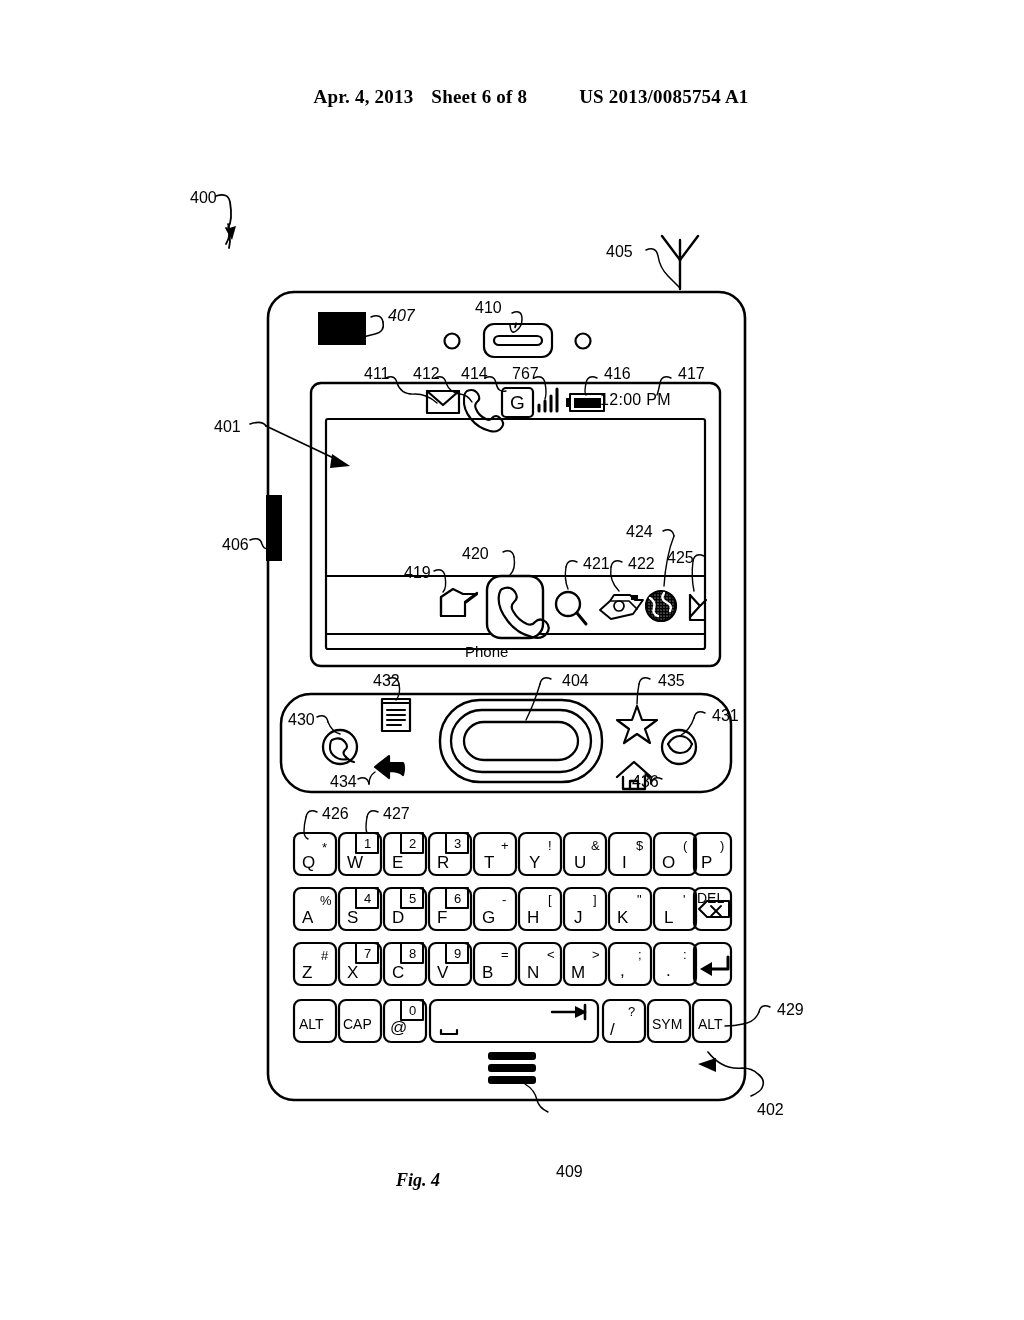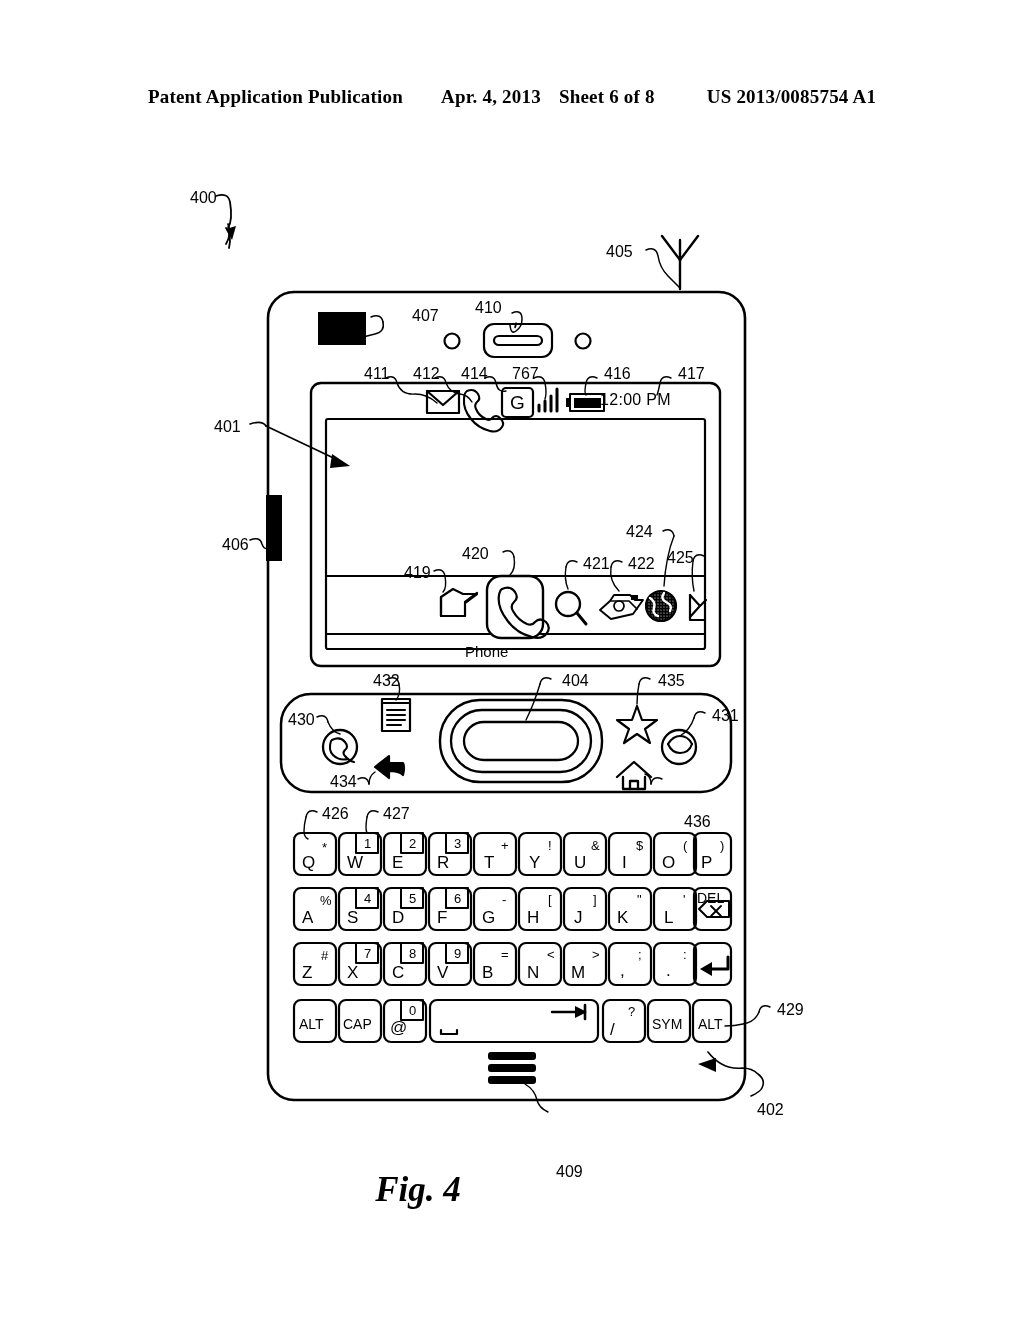--- a/index.html
+++ b/index.html
@@ -33,21 +33,21 @@
   #page-header .hgap3 { display:inline-block; width: 52px; }
 
   
   #fig-caption {
     position: absolute;
     top: 1170px; left: 0; width: 836px;
     text-align: center;
     font-family: "Liberation Serif", serif;
     font-weight: bold;
     font-style: italic;
-    font-size: 35px;
+    font-size: 18px;
   }
 
   
   #art {
     position: absolute; top: 0; left: 0;
     width: 1024px; height: 1320px;
   }
 
   
   .ref {
@@ -120,21 +120,20 @@
     font-family: "Liberation Sans", sans-serif;
     font-size: 14px;
     line-height: 1;
     color: #000;
   }
 </style>
 </head>
 <body>
 
 <div id="page-header">
-  <span>Patent Application Publication</span>
   <span class="hgap1"></span>
   <span>Apr. 4, 2013</span>
   <span class="hgap2"></span>
   <span>Sheet 6 of 8</span>
   <span class="hgap3"></span>
   <span>US 2013/0085754 A1</span>
 </div>
 
 <div id="fig-caption">Fig. 4</div>
 
@@ -454,21 +453,21 @@
   <div class="key-main" style="left:610px; top:1021px;">/</div>
   <div class="key-alt" style="left:628px; top:1005px;">?</div>
   <div class="key-word" style="left:652px; top:1017px;">SYM</div>
   <div class="key-word" style="left:698px; top:1017px;">ALT</div>
 
 </div>
 
 <div id="ref-layer">
     <div class="ref" style="left: 190px; top: 190px;">400</div>
     <div class="ref" style="left: 606px; top: 244px;">405</div>
-    <div class="ref" style="left: 412px; top: 308px;">407</div>
+    <div class="ref" style="left: 388px; top: 308px; font-style: italic;">407</div>
     <div class="ref" style="left: 475px; top: 300px;">410</div>
     <div class="ref" style="left: 364px; top: 366px;">411</div>
     <div class="ref" style="left: 413px; top: 366px;">412</div>
     <div class="ref" style="left: 461px; top: 366px;">414</div>
     <div class="ref" style="left: 512px; top: 366px;">767</div>
     <div class="ref" style="left: 604px; top: 366px;">416</div>
     <div class="ref" style="left: 678px; top: 366px;">417</div>
     <div class="ref" style="left: 214px; top: 419px;">401</div>
     <div class="ref" style="left: 222px; top: 537px;">406</div>
     <div class="ref" style="left: 404px; top: 565px;">419</div>
@@ -476,19 +475,19 @@
     <div class="ref" style="left: 583px; top: 556px;">421</div>
     <div class="ref" style="left: 628px; top: 556px;">422</div>
     <div class="ref" style="left: 626px; top: 524px;">424</div>
     <div class="ref" style="left: 667px; top: 550px;">425</div>
     <div class="ref" style="left: 373px; top: 673px;">432</div>
     <div class="ref" style="left: 562px; top: 673px;">404</div>
     <div class="ref" style="left: 658px; top: 673px;">435</div>
     <div class="ref" style="left: 288px; top: 712px;">430</div>
     <div class="ref" style="left: 712px; top: 708px;">431</div>
     <div class="ref" style="left: 330px; top: 774px;">434</div>
-    <div class="ref" style="left: 684px; top: 774px; margin-top: 40px;">436</div>
+    <div class="ref" style="left: 632px; top: 774px;">436</div>
     <div class="ref" style="left: 322px; top: 806px;">426</div>
     <div class="ref" style="left: 383px; top: 806px;">427</div>
     <div class="ref" style="left: 777px; top: 1002px;">429</div>
     <div class="ref" style="left: 556px; top: 1116px; margin-top: 48px;">409</div>
     <div class="ref" style="left: 757px; top: 1102px;">402</div>
   </div>
 
 </body></html>

